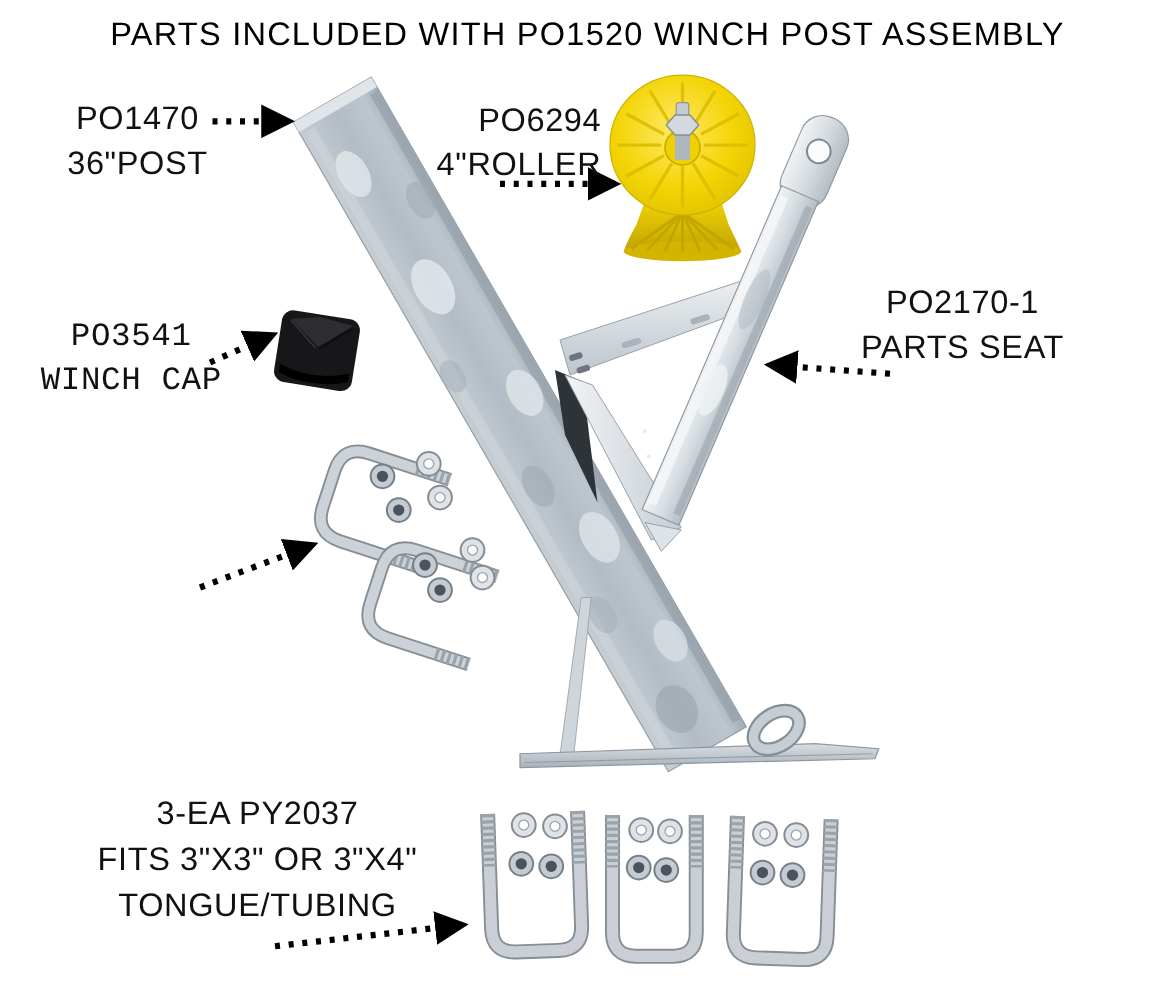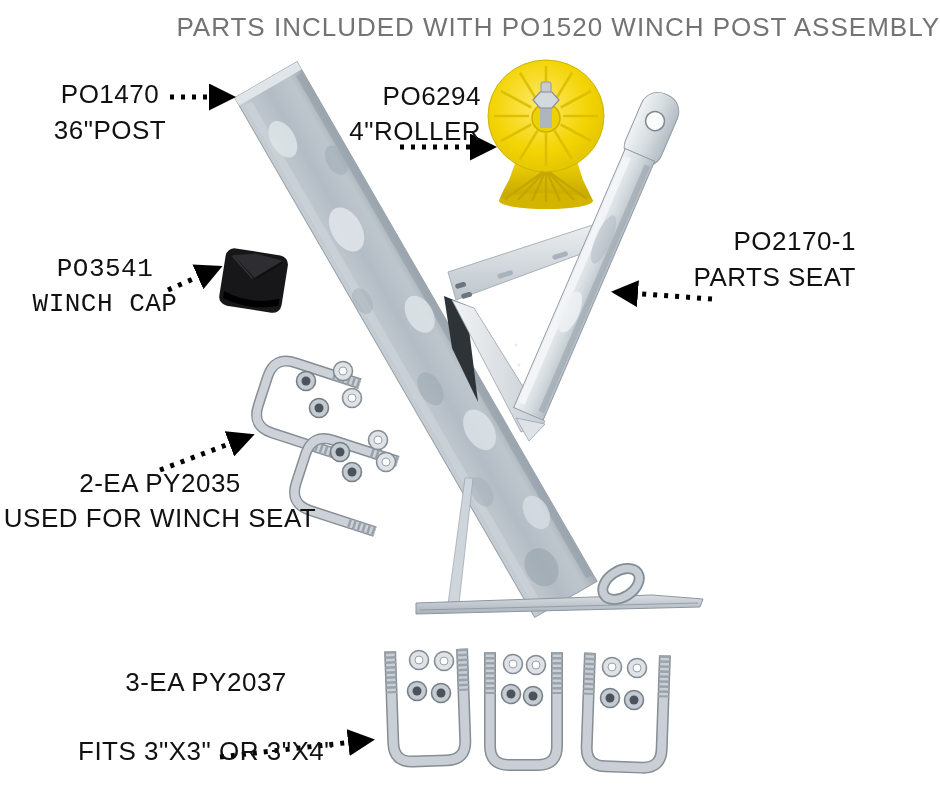--- a/index.html
+++ b/index.html
@@ -2,37 +2,37 @@
 <html><head>
 <meta charset="utf-8">
 <style>
   html,body{margin:0;padding:0;background:#ffffff;}
   .stage{
     position:relative;width:940px;height:788px;background:#ffffff;
     overflow:hidden;font-family:"Liberation Sans",sans-serif;color:#111111;
   }
   .stage svg{position:absolute;left:0;top:0;}
   .title{
-    position:absolute;top:12px;left:0;right:0;text-align:right;
-    font-size:26px;line-height:30px;letter-spacing:1px;font-weight:500;color:#737373;
+    position:absolute;top:12px;left:0;right:0;text-align:center;
+    font-size:26px;line-height:30px;letter-spacing:1px;font-weight:500;color:#000000;
   }
   .label{
     position:absolute;text-align:center;font-size:26px;letter-spacing:0.5px;
     font-weight:500;color:#111;white-space:nowrap;
   }
   .label div{line-height:35px;}
   .lbl-post{left:30px;top:76px;width:160px;}
   .lbl-post div{line-height:36px;}
   .lbl-roller{left:321px;top:79px;width:160px;text-align:right;}
   .lbl-cap{left:25px;top:252px;width:160px;font-family:Liberation Mono, monospace;}
-  .lbl-seat{left:656px;top:223px;width:200px;text-align:right;}
+  .lbl-seat{left:670px;top:223px;width:200px;}
   .lbl-seat div{line-height:36px;}
   .lbl-py2035{left:0px;top:466px;width:320px;}
   .lbl-py2037{left:45px;top:632px;width:322px;}
-  .lbl-py2037 div{line-height:37px;margin-top:32px;}
+  .lbl-py2037 div{line-height:37px;}
 </style>
 </head>
 <body>
 
 <div class="stage">
 
 <svg width="940" height="788" viewBox="0 0 940 788">
   <defs>
     <linearGradient id="postGrad" x1="0" y1="0" x2="1" y2="0">
       <stop offset="0" stop-color="#c6cdd3"></stop>
@@ -260,23 +260,20 @@
 <div class="label lbl-cap">
   <div>PO3541</div>
   <div>WINCH CAP</div>
 </div>
 
 <div class="label lbl-seat">
   <div>PO2170-1</div>
   <div>PARTS SEAT</div>
 </div>
 
-<div class="label lbl-py2035">
-  <div>2-EA PY2035</div>
-  <div>USED FOR WINCH SEAT</div>
-</div>
 
 <div class="label lbl-py2037">
   <div>3-EA PY2037</div>
   <div>FITS 3"X3" OR 3"X4"</div>
+  <div>TONGUE/TUBING</div>
 </div>
 
 </div>
 
 </body></html>

